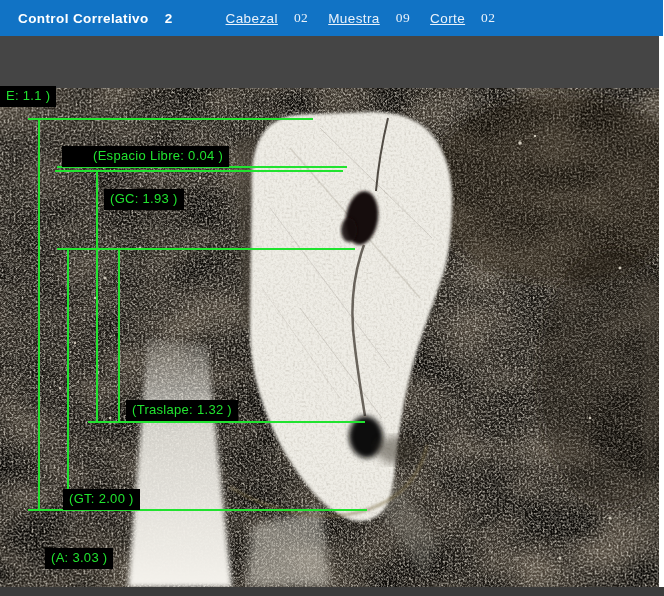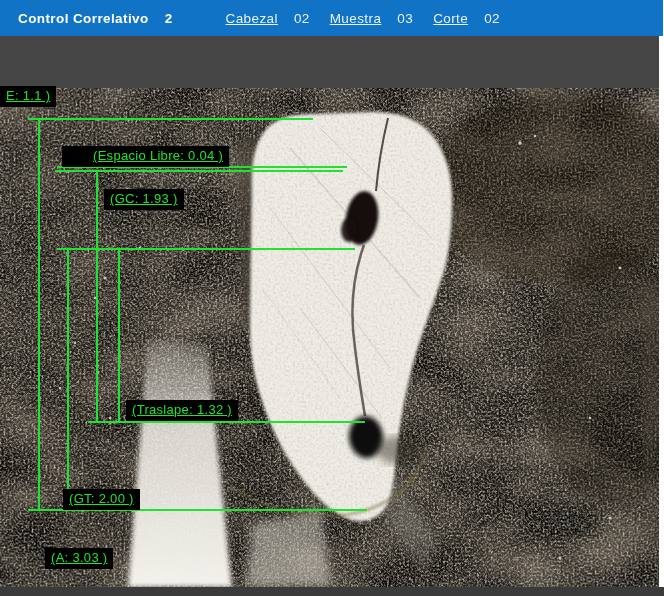--- a/index.html
+++ b/index.html
@@ -11,34 +11,34 @@
   .top-bar {
     position:absolute; left:0; top:0; width:663px; height:36px;
     background:#1173c5; color:#ffffff;
     display:flex; align-items:center; padding-left:18px;
     font-size:13.5px; letter-spacing:.4px; white-space:nowrap;
   }
   .top-bar .title { font-weight:bold; }
   .top-bar .num { font-weight:bold; margin-left:16px; }
   .nav-fields { display:flex; align-items:center; margin-left:53px; color:#eaf2fb; font-weight:400; }
   .nav-fields .f-label { margin-right:16px;text-decoration:underline; }
-  .nav-fields .f-value { margin-right:20px; }
+  .nav-fields .f-value { margin-right:20px;font-family:Liberation Serif, serif; }
 
   
   .toolbar { position:absolute; left:0; top:36px; width:659px; height:52px; background:#454545; }
 
   
   .canvas { position:absolute; left:0; top:88px; width:659px; height:499px; background:#0c0a07; }
   .canvas svg { display:block; }
 
   
   .m-label {
     position:absolute; background:#000000; color:#21e32f;
     font-size:13px; line-height:17px; padding:1px 6px 3px 6px;
-    letter-spacing:.3px; white-space:nowrap;text-decoration:underline;
+    letter-spacing:.3px; white-space:nowrap;
   }
   .lbl-e        { left:0;    top:86px;  }
   .lbl-espacio  { left:62px; top:146px;padding-left:31px; }
   .lbl-gc       { left:104px;top:189px; }
   .lbl-traslape { left:126px;top:400px; }
   .lbl-gt       { left:63px; top:489px;text-align:right; }
   .lbl-a        { left:45px; top:548px; }
 
   
   .footer { position:absolute; left:0; top:587px; width:664px; height:9px; background:#3b3b3b; }
@@ -48,21 +48,21 @@
 
 <div class="app">
 
   <div class="top-bar">
     <span class="title">Control Correlativo</span>
     <span class="num">2</span>
     <span class="nav-fields">
       <span class="f-label">Cabezal</span>
       <span class="f-value">02</span>
       <span class="f-label">Muestra</span>
-      <span class="f-value">03</span>
+      <span class="f-value">09</span>
       <span class="f-label">Corte</span>
       <span class="f-value">02</span>
     </span>
   </div>
 
   <div class="toolbar"></div>
 
   <div class="canvas">
     <svg width="659" height="499" viewBox="0 0 659 499" xmlns="http://www.w3.org/2000/svg">
       <defs>

